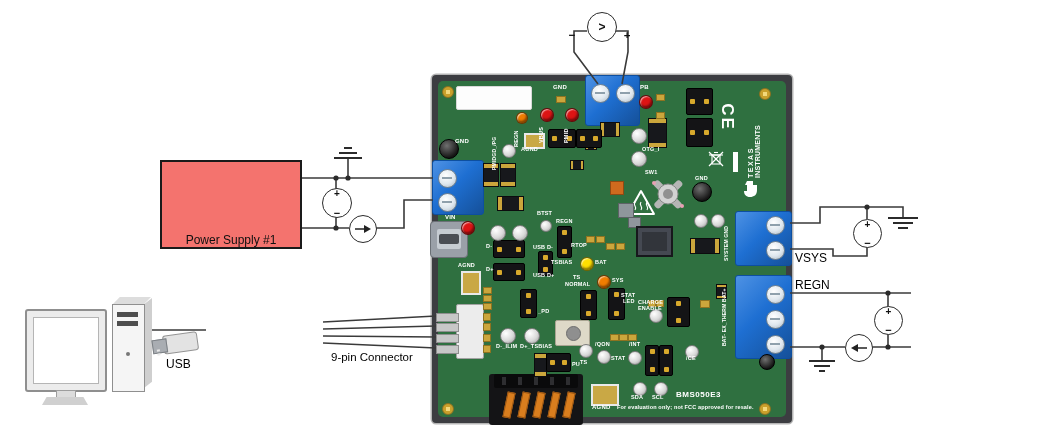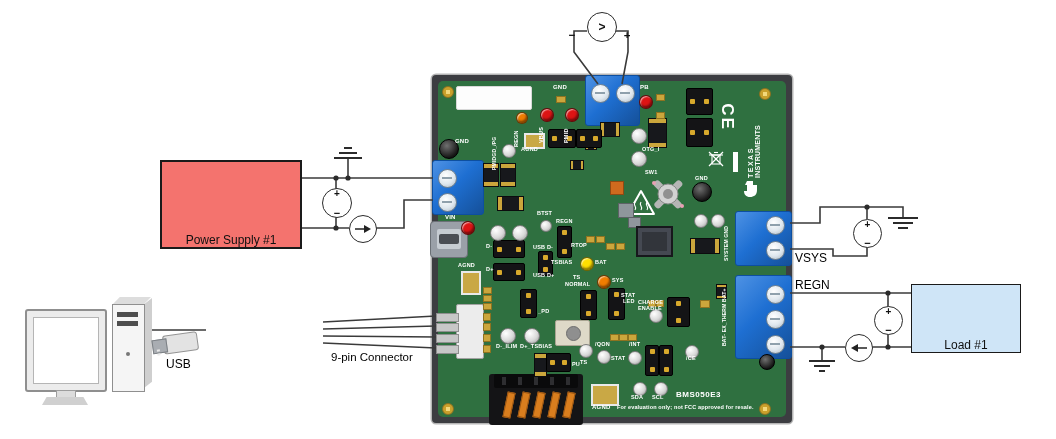--- a/index.html
+++ b/index.html
@@ -340,23 +340,20 @@
         <circle cx="867" cy="207" r="2.6"></circle>
       <circle cx="888" cy="293" r="2.6"></circle>
         <circle cx="888" cy="347" r="2.6"></circle>
       <circle cx="822" cy="347" r="2.6"></circle>
     </g>
   </svg>
 
   <div class="bigbox" id="ps-box" style="left:160px;top:160px;width:138px;height:85px;">
     <span>Power Supply #1</span>
   </div>
-  <div class="bigbox" id="load-box" style="left:911px;top:284px;width:108px;height:67px;">
-    <span>Load #1</span>
-  </div>
 
   <div class="mon">
       <div class="scr"></div>
     </div>
   <div class="stand"></div>
   <div class="standbase"></div>
   <div class="tower-top"></div>
   <div class="tower-side"></div>
   <div class="tower"></div>
   <div class="slot" style="left:117px;top:312px;width:21px;height:5px;"></div>

